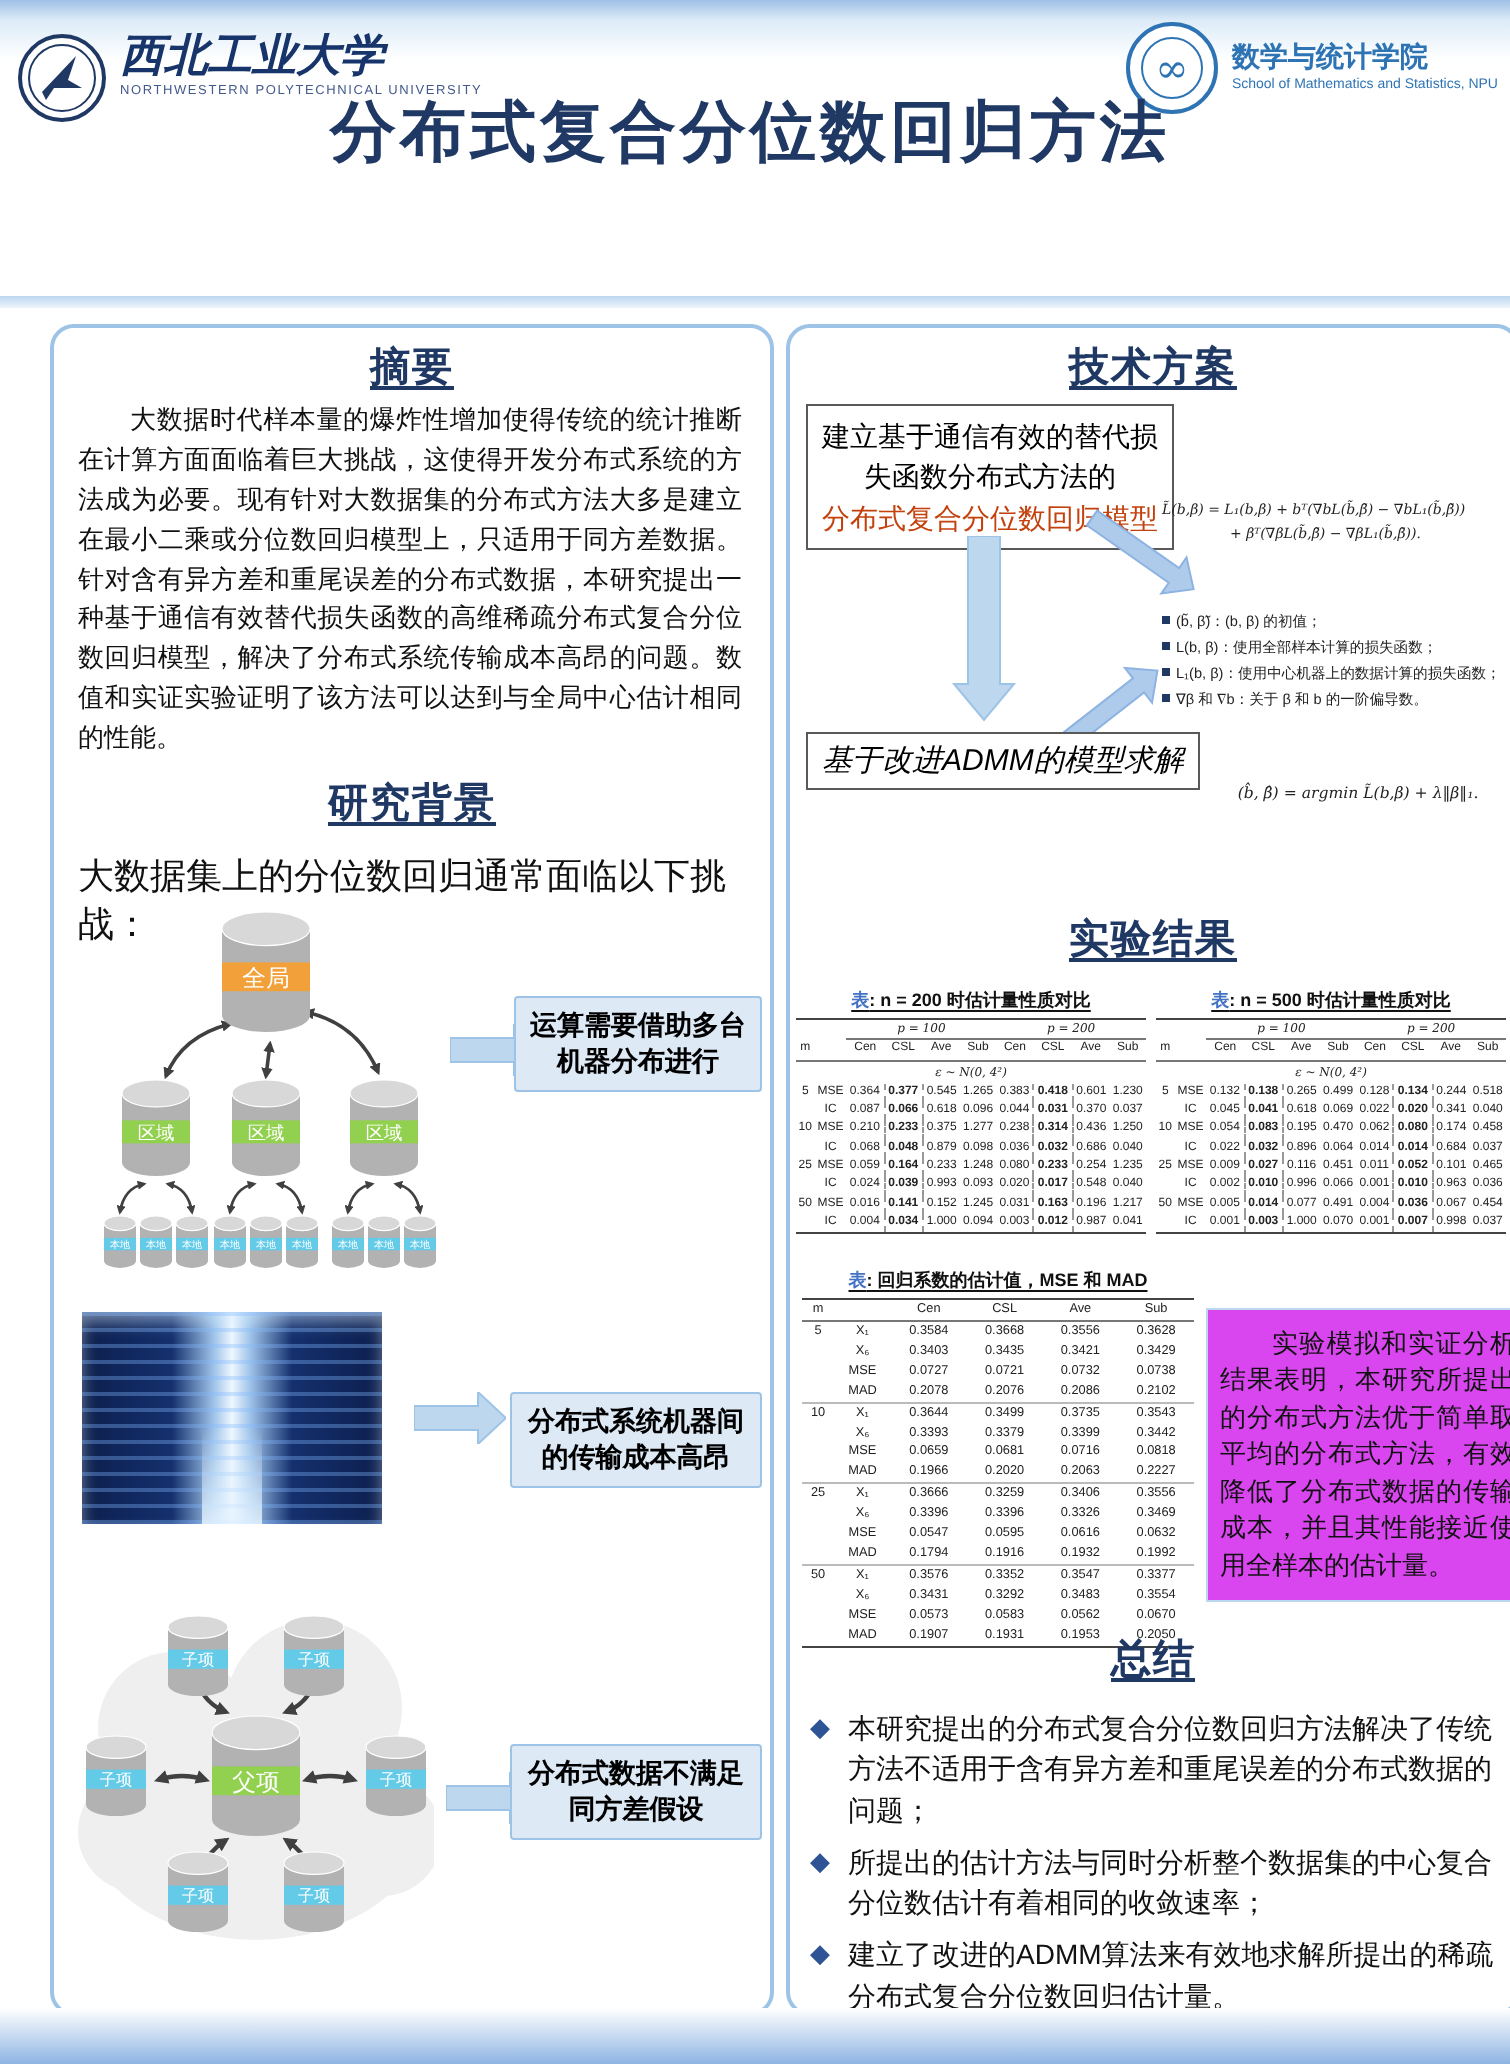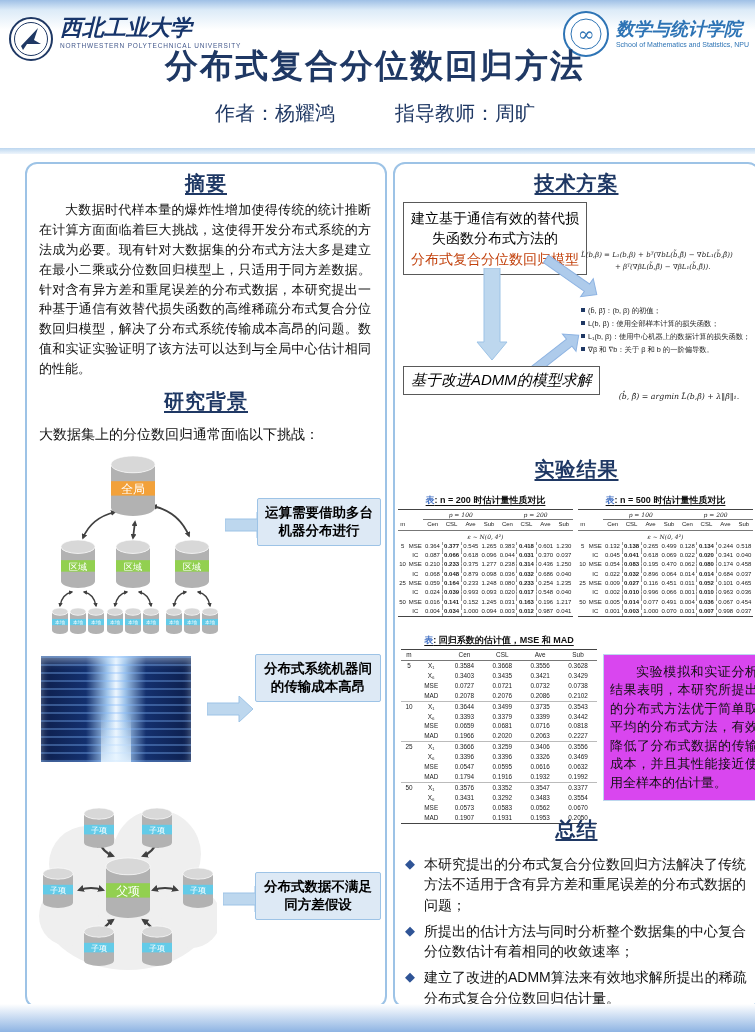--- a/index.html
+++ b/index.html
@@ -8,37 +8,37 @@
   
   .header{position:absolute;top:0;left:0;width:755px;height:148px;
           background:linear-gradient(180deg,#9fc0e6 0,#dcebf8 10px,#ffffff 30px);}
   .hdr-strip{position:absolute;top:148px;left:0;width:755px;height:6px;
           background:linear-gradient(180deg,#bcd6ef,#eef5fc);}
   .logo-left{position:absolute;top:16px;left:8px;display:flex;align-items:flex-start;gap:6px;}
   .logo-right{position:absolute;top:10px;right:6px;display:flex;align-items:center;gap:6px;}
   .logo-cn{font-family:"Liberation Serif",serif;font-style:italic;font-weight:bold;
            font-size:22px;color:#17356b;line-height:1.1;}
   .logo-en{font-size:6.5px;letter-spacing:.8px;color:#44598c;margin-top:2px;}
-  .logo-cn2{font-family:"Liberation Serif",serif;font-style:italic;font-weight:bold;
-           font-size:18px;color:#2e74b5;line-height:1.1;}
+  .logo-cn2{font-family:"Liberation Serif",serif;font-weight:bold;
+           font-size:14px;color:#2e74b5;line-height:1.1;}
   .logo-en2{font-size:7px;color:#2e74b5;margin-top:2px;}
   .main-title{position:absolute;top:44px;left:120px;width:510px;text-align:center;
            font-size:33px;font-weight:bold;color:#1f3864;letter-spacing:2px;}
   .authors{position:absolute;top:100px;left:120px;width:510px;text-align:center;
            font-size:20px;color:#1f3864;}
   
   .panel{position:absolute;top:162px;height:842px;background:#fff;
          border:2px solid #9dc3e6;border-radius:12px;margin-left:13px;}
   .panel-left{left:12px;width:358px;}
   .panel-right{left:380px;width:363px;}
   .sec-h{position:absolute;left:0;width:100%;text-align:center;font-size:20px;font-weight:bold;
          color:#1f3864;text-decoration:underline;text-underline-offset:3px;letter-spacing:1px;}
   .abstract{position:absolute;top:36px;left:12px;width:332px;font-size:13px;line-height:1.53;
          text-align:justify;text-indent:2em;color:#111;}
-  .intro{position:absolute;top:262px;left:12px;width:336px;font-size:14px;color:#111;}
+  .intro{position:absolute;top:262px;left:12px;width:336px;font-size:18px;color:#111;}
   .chal-box{position:absolute;background:#dde9f5;border:1.5px solid #9dc3e6;border-radius:2px;
          font-size:13.5px;font-weight:bold;color:#000;text-align:center;line-height:1.35;
          padding:5px 2px;}
   .server{position:absolute;left:14px;top:492px;width:150px;height:106px;
      background:linear-gradient(90deg,#0d1f4d 0%,#14306e 30%,#9fc4ea 44%,#eef7ff 50%,#9fc4ea 56%,#14306e 70%,#0d1f4d 100%);
      box-shadow:inset 0 5px 8px rgba(220,240,255,.5);}
   .server:before{content:"";position:absolute;inset:0;
      background:repeating-linear-gradient(180deg,rgba(130,185,255,.35) 0 2px,transparent 2px 8px);}
   .server:after{content:"";position:absolute;left:40%;right:40%;bottom:0;top:55%;
      background:linear-gradient(180deg,rgba(255,255,255,.0),rgba(230,244,255,.85));}
@@ -107,21 +107,20 @@
         <circle cx="24" cy="24" r="15" fill="none" stroke="#2e74b5" stroke-width="1"></circle>
         <text x="24" y="31" text-anchor="middle" font-size="20" font-style="italic" fill="#2e74b5" font-family="'DejaVu Serif',serif">∞</text>
       </svg>
       <div>
         <div class="logo-cn2">数学与统计学院</div>
         <div class="logo-en2">School of Mathematics and Statistics, NPU</div>
       </div>
     </div>
 
     <div class="main-title">分布式复合分位数回归方法</div>
-    <div class="authors">作者：杨耀鸿　　　指导教师：周旷</div>
   </div>
   <div class="hdr-strip"></div>
 
   <div class="panel panel-left">
     <div class="sec-h" style="top:6px;">摘要</div>
     <div class="abstract">大数据时代样本量的爆炸性增加使得传统的统计推断在计算方面面临着巨大挑战，这使得开发分布式系统的方法成为必要。现有针对大数据集的分布式方法大多是建立在最小二乘或分位数回归模型上，只适用于同方差数据。针对含有异方差和重尾误差的分布式数据，本研究提出一种基于通信有效替代损失函数的高维稀疏分布式复合分位数回归模型，解决了分布式系统传输成本高昂的问题。数值和实证实验证明了该方法可以达到与全局中心估计相同的性能。</div>
     <div class="sec-h" style="top:224px;">研究背景</div>
     <div class="intro">大数据集上的分位数回归通常面临以下挑战：</div>
 
     <svg id="diag1" class="absvg" style="left:24px;top:290px;" width="170" height="190" viewBox="0 0 170 190">
@@ -224,21 +223,21 @@
     </svg>
     <div class="chal-box" style="left:230px;top:334px;width:118px;">
       <div>运算需要借助多台</div>
       <div>机器分布进行</div>
     </div>
 
     <div class="server"></div>
     <svg class="absvg" style="left:180px;top:532px;" width="46" height="26" viewBox="0 0 46 26">
       <polygon points="0,7 32,7 32,0 46,13 32,26 32,19 0,19" fill="#bdd7ee" stroke="#9dc3e6" stroke-width="1"></polygon>
     </svg>
-    <div class="chal-box" style="left:228px;top:490px;width:120px;">
+    <div class="chal-box" style="left:228px;top:532px;width:120px;">
       <div>分布式系统机器间</div>
       <div>的传输成本高昂</div>
     </div>
 
     <svg id="diag3" class="absvg" style="left:12px;top:642px;" width="178" height="172" viewBox="0 0 178 172">
         <ellipse cx="89" cy="102" rx="86" ry="62" fill="#efefef"></ellipse>
         <ellipse cx="48" cy="58" rx="38" ry="38" fill="#efefef"></ellipse>
         <ellipse cx="118" cy="48" rx="44" ry="44" fill="#efefef"></ellipse>
         <ellipse cx="152" cy="112" rx="30" ry="30" fill="#efefef"></ellipse>
         <ellipse cx="30" cy="110" rx="30" ry="30" fill="#efefef"></ellipse>

